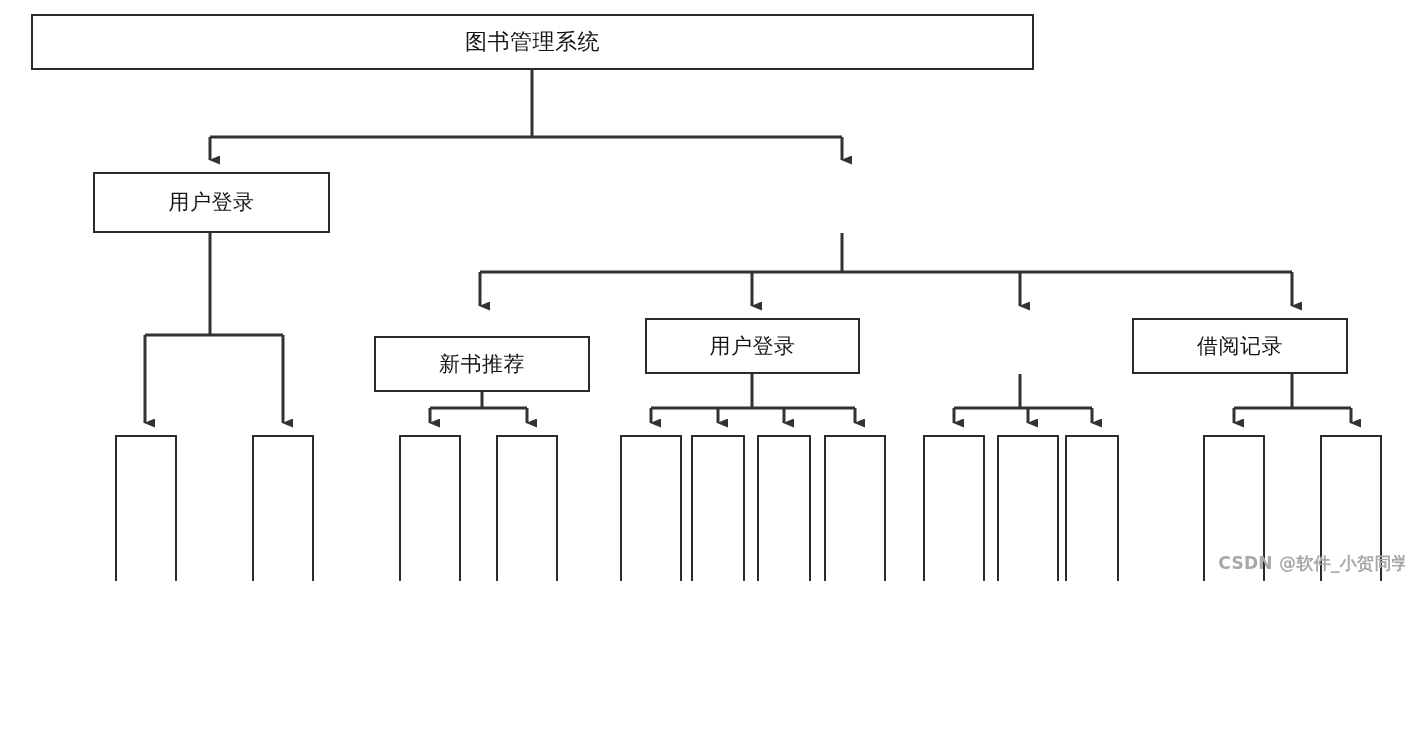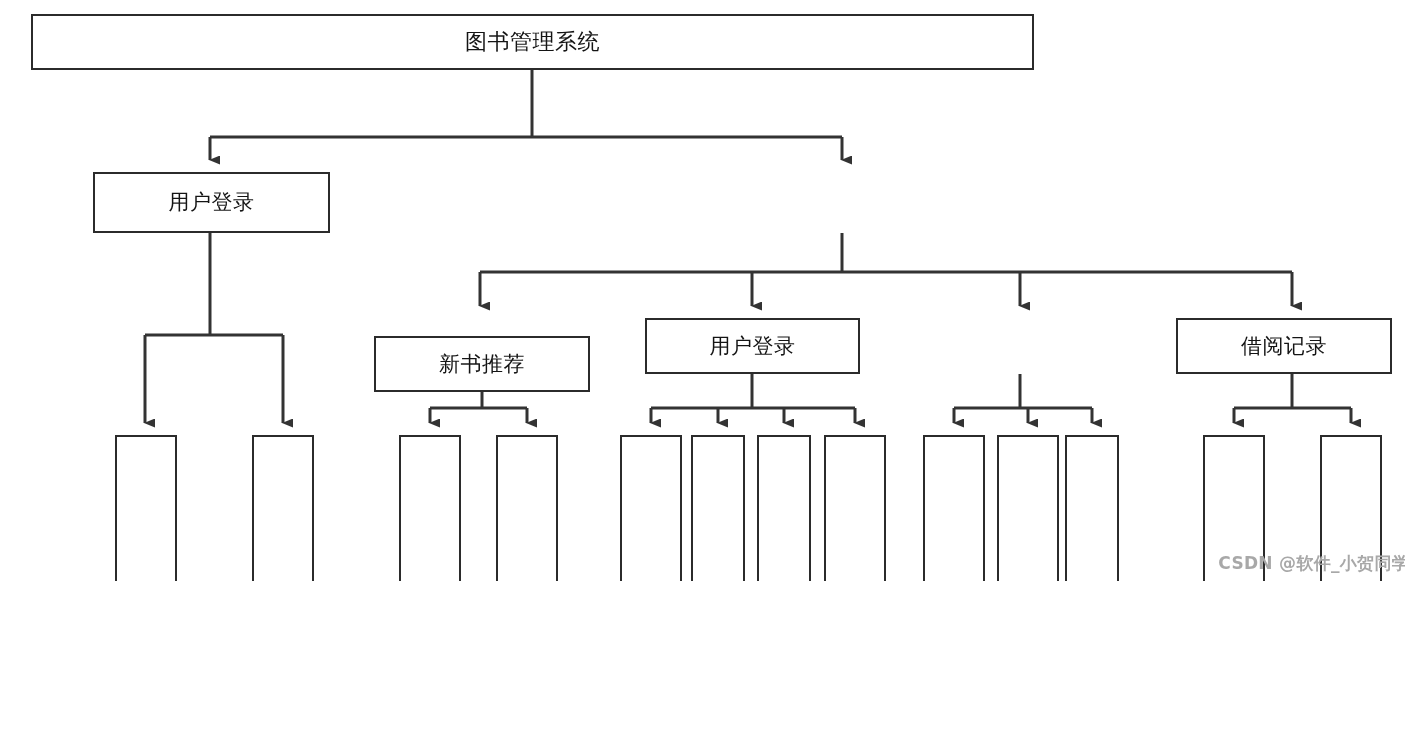--- a/index.html
+++ b/index.html
@@ -134,21 +134,21 @@
   <div class="node-box" style="left:81px; top:172px; width:237px; height:61px;">
     <span class="node-label">用户登录</span>
   </div>
 
   <div class="node-box" style="left:362px; top:336px; width:216px; height:56px;">
     <span class="node-label">新书推荐</span>
   </div>
   <div class="node-box" style="left:633px; top:318px; width:215px; height:56px;">
     <span class="node-label">用户登录</span>
   </div>
-  <div class="node-box" style="left:1164px; top:318px; width:216px; height:56px;">
+  <div class="node-box" style="left:1120px; top:318px; width:216px; height:56px;">
     <span class="node-label">借阅记录</span>
   </div>
 
   <div class="node-box vertical" style="left:103px; top:435px; width:62px; height:298px;">
     <span class="node-label">用户登录</span>
   </div>
   <div class="node-box vertical" style="left:240px; top:435px; width:62px; height:298px;">
     <span class="node-label">注销登录</span>
   </div>
   <div class="node-box vertical" style="left:387px; top:435px; width:62px; height:298px;">

